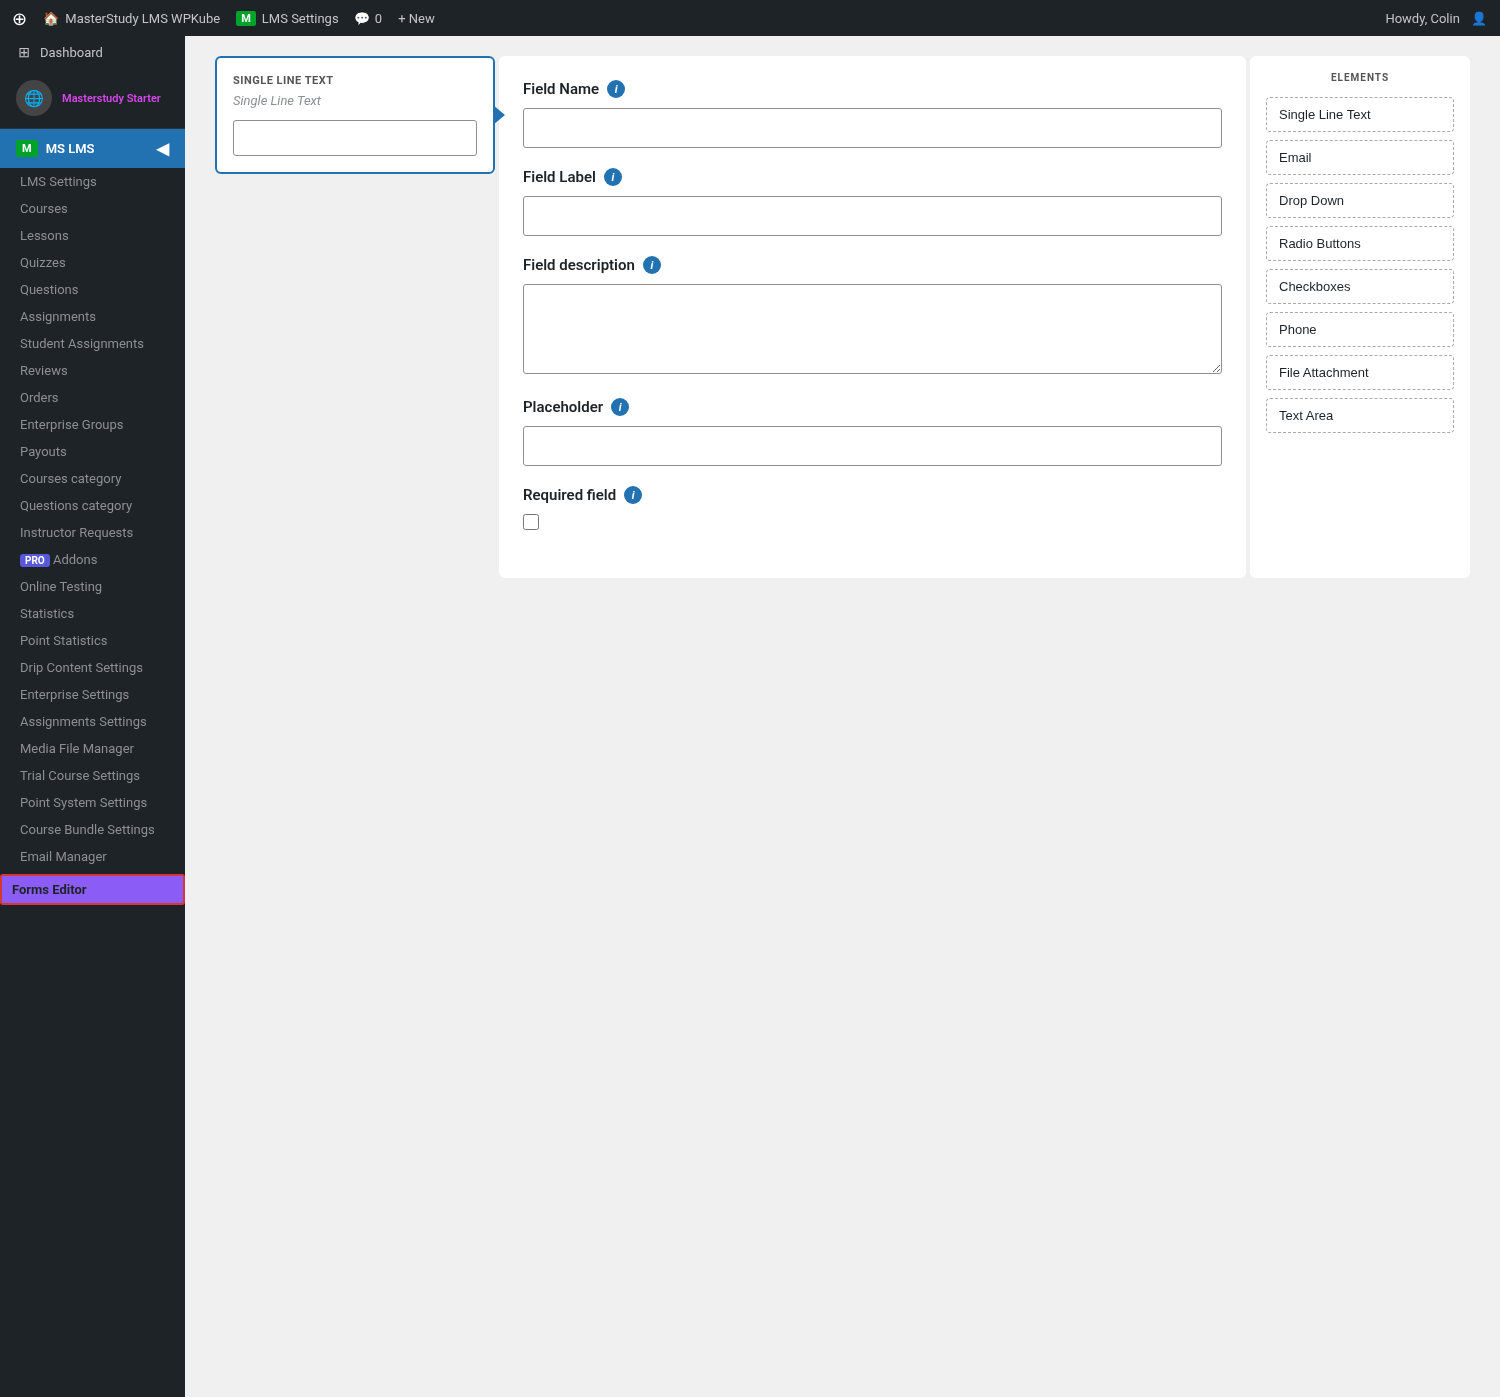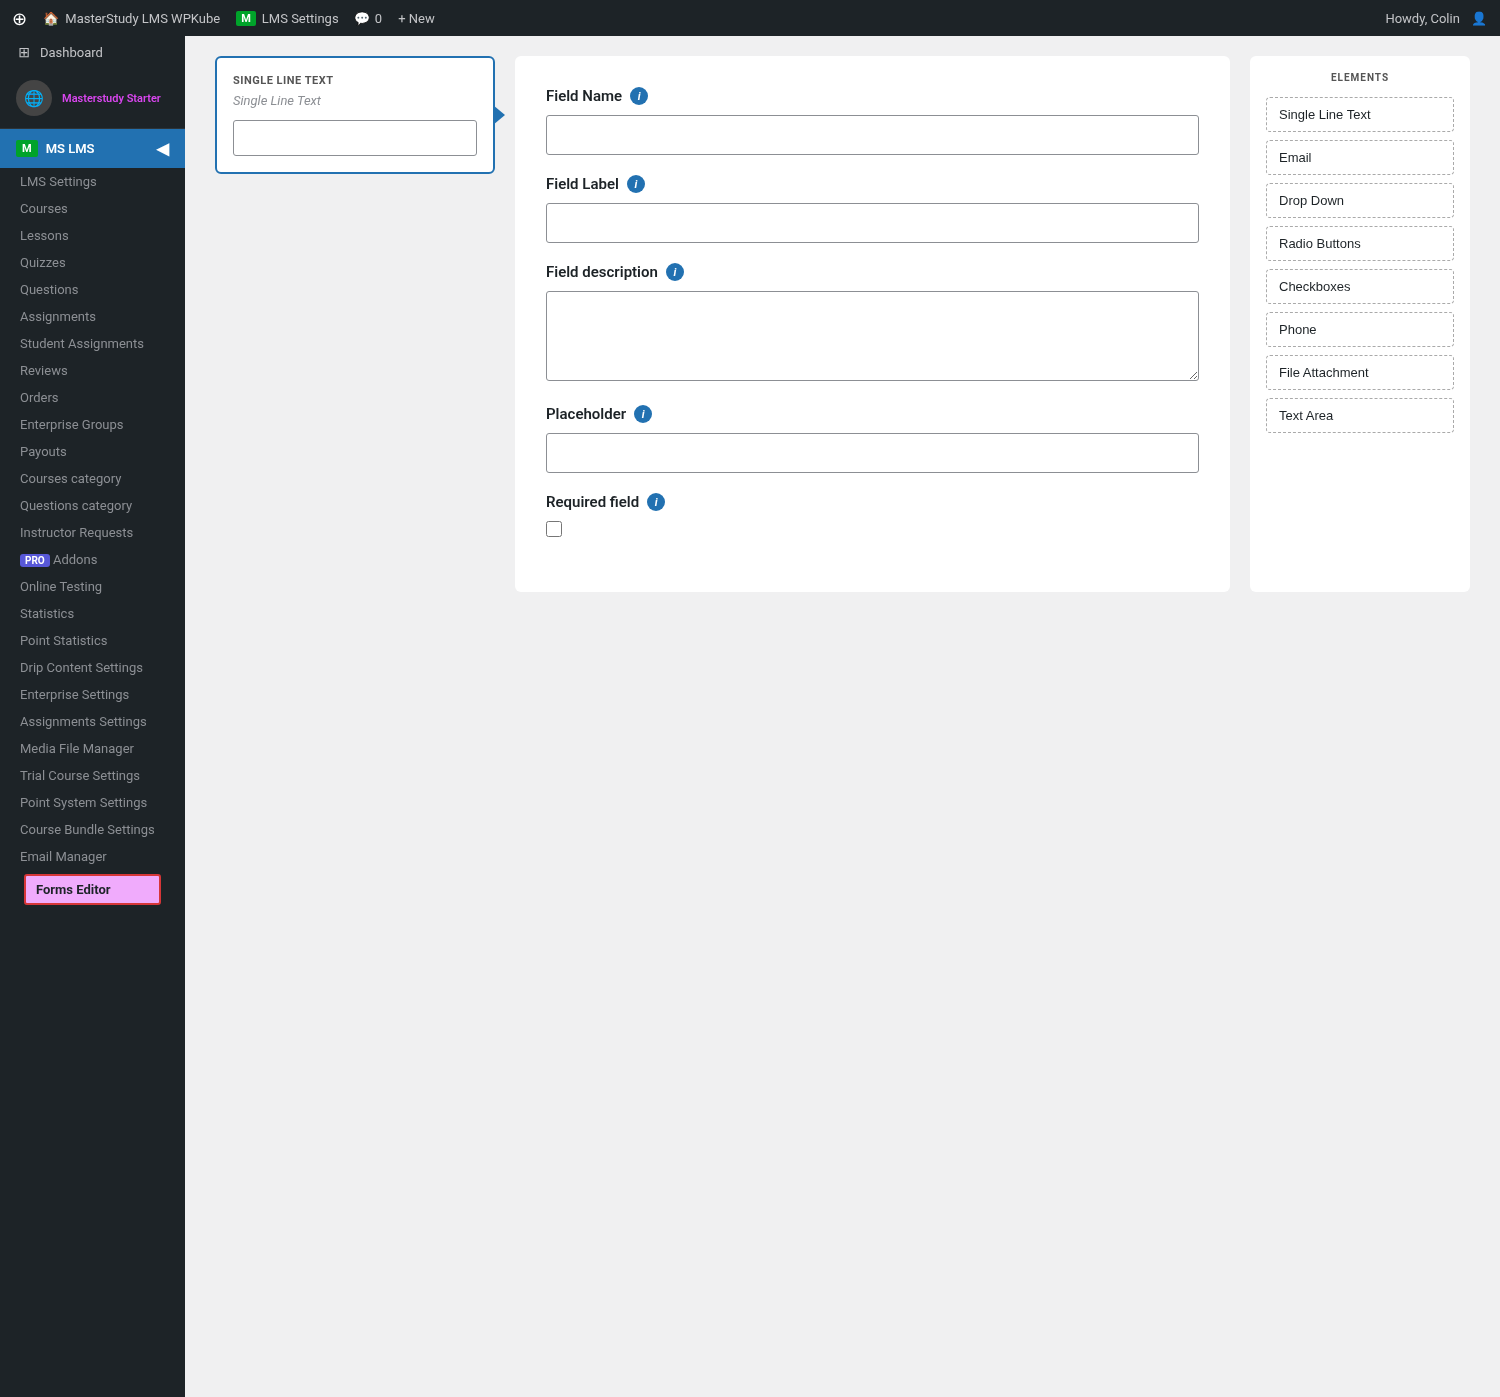--- a/index.html
+++ b/index.html
@@ -133,21 +133,21 @@
       color: #fff;
       padding: 8px 20px;
       font-size: 13px;
       font-weight: 700;
       cursor: pointer;
       border-radius: 3px;
       letter-spacing: 0.5px;
     }
 
     
-    .form-builder { display: flex; gap: 20px; }
+    .form-builder { display: flex; gap: 4px; }
 
     
     .form-preview-panel {
       width: 280px;
       flex-shrink: 0;
     }
     .form-element-card {
       background: #fff;
       border: 2px solid #2271b1;
       border-radius: 6px;
@@ -186,21 +186,21 @@
       padding: 8px;
       background: #fff;
       height: 36px;
     }
 
     
     .field-settings-panel {
       flex: 1;
       background: #fff;
       border-radius: 6px;
-      padding: 31px;
+      padding: 24px;
     }
     .field-group { margin-bottom: 20px; }
     .field-label {
       font-size: 15px;
       font-weight: 600;
       color: #1d2327;
       margin-bottom: 10px;
       display: flex;
       align-items: center;
       gap: 8px;
@@ -343,21 +343,21 @@
         <div class="sidebar-sub-item">Statistics</div>
         <div class="sidebar-sub-item">Point Statistics</div>
         <div class="sidebar-sub-item">Drip Content Settings</div>
         <div class="sidebar-sub-item">Enterprise Settings</div>
         <div class="sidebar-sub-item">Assignments Settings</div>
         <div class="sidebar-sub-item">Media File Manager</div>
         <div class="sidebar-sub-item">Trial Course Settings</div>
         <div class="sidebar-sub-item">Point System Settings</div>
         <div class="sidebar-sub-item">Course Bundle Settings</div>
         <div class="sidebar-sub-item">Email Manager</div>
-        <div class="sidebar-sub-item highlighted active" style="border: 2px solid rgb(214, 54, 56); margin: 4px 24px; border-radius: 3px; padding: 6px 10px; font-weight: 700; color: rgb(29, 35, 39); background: #f0abfc;">Forms Editor</div>
+        <div class="sidebar-sub-item highlighted active" style="border: 2px solid rgb(214, 54, 56); margin: 4px 0; border-radius: 3px; padding: 6px 10px; font-weight: 700; color: rgb(29, 35, 39); background: #8b5cf6;">Forms Editor</div>
       </div>
 
   </div>
 
   <div class="content-area">
 
 
     <div class="form-builder">
 
       <div class="form-preview-panel">

